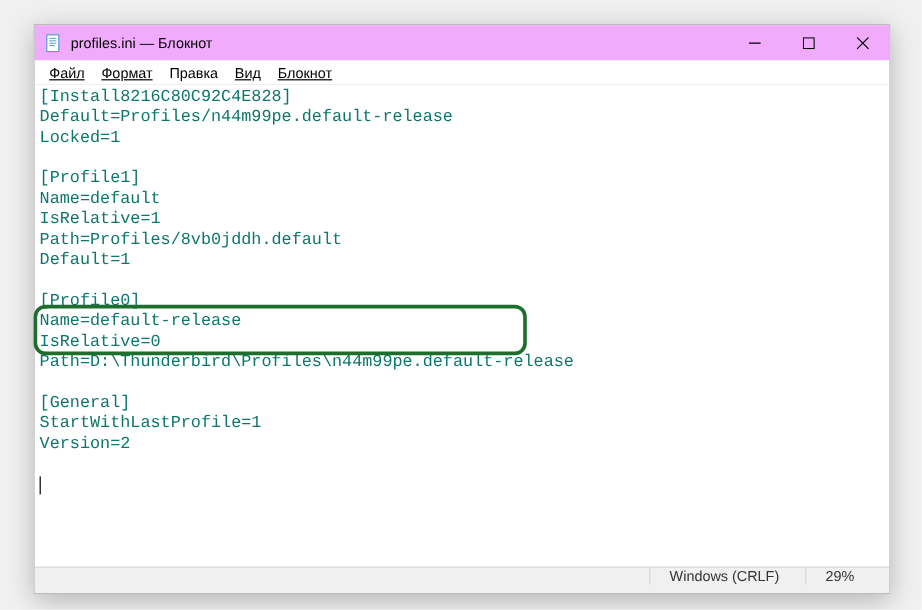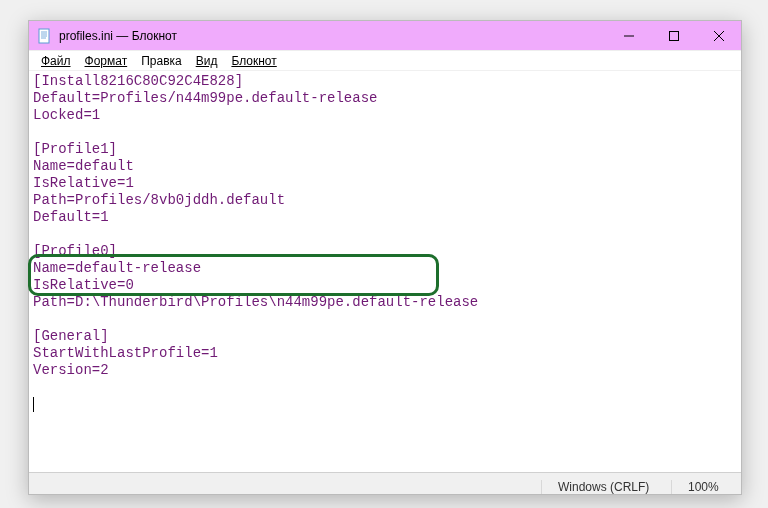--- a/index.html
+++ b/index.html
@@ -77,42 +77,42 @@
   }
   .editor {
     position: absolute;
     left: 4px;
     top: 2px;
     right: 4px;
     bottom: 2px;
     font-family: Consolas, "Courier New", monospace;
     font-size: 14px;
     line-height: 17px;
-    color: #701a75;
+    color: #0f766e;
     white-space: pre;
   }
   .highlight-box {
     position: absolute;
     border: 3px solid #1d6e2c;
     border-radius: 10px;
     pointer-events: none;
   }
   .cursor-caret {
     display: inline-block;
     width: 1px;
     height: 15px;
     background: #000;
     vertical-align: text-bottom;
   }
   .statusbar {
     height: 22px;
     border-top: 1px solid #d0d0d0;
     background: #f0f0f0;
     display: flex;
-    align-items: flex-end;
+    align-items: flex-start;
     font-size: 12px;
     color: #333;
   }
   .status-spacer { flex: 1; }
   .status-cell {
     border-left: 1px solid #d8d8d8;
     padding: 0 16px;
     display: flex;
     align-items: center;
     min-width: 90px;
@@ -184,18 +184,18 @@
 <span>[General]</span>
 <span>StartWithLastProfile=1</span>
 <span>Version=2</span>
 <span></span>
 <span class="cursor-caret"></span></div>
   </div>
 
   <div class="statusbar">
     <div class="status-spacer"></div>
     <div class="status-cell wide">Windows (CRLF)</div>
-    <div class="status-cell zoom">100%</div>
+    <div class="status-cell zoom">29%</div>
   </div>
 
 </div>
 
 <div class="highlight-box" style="left:28px;top:254px;width:411px;height:42px;"></div>
 
 </body></html>

